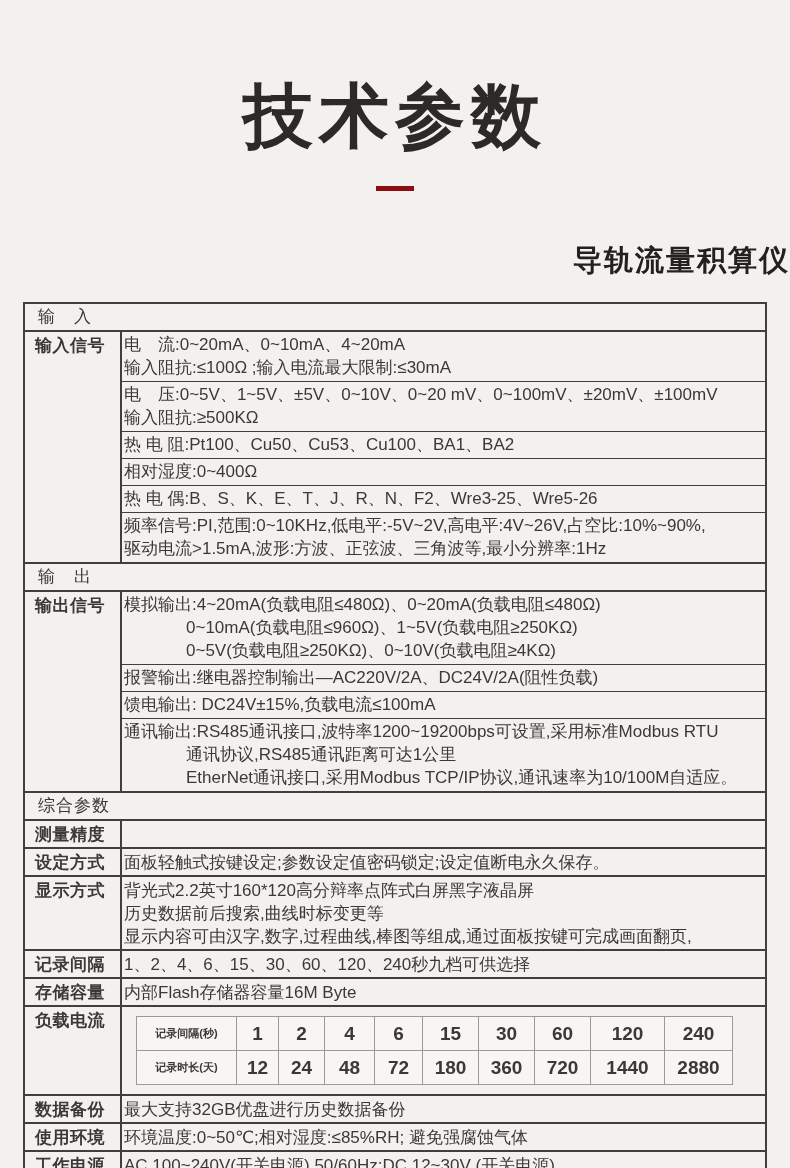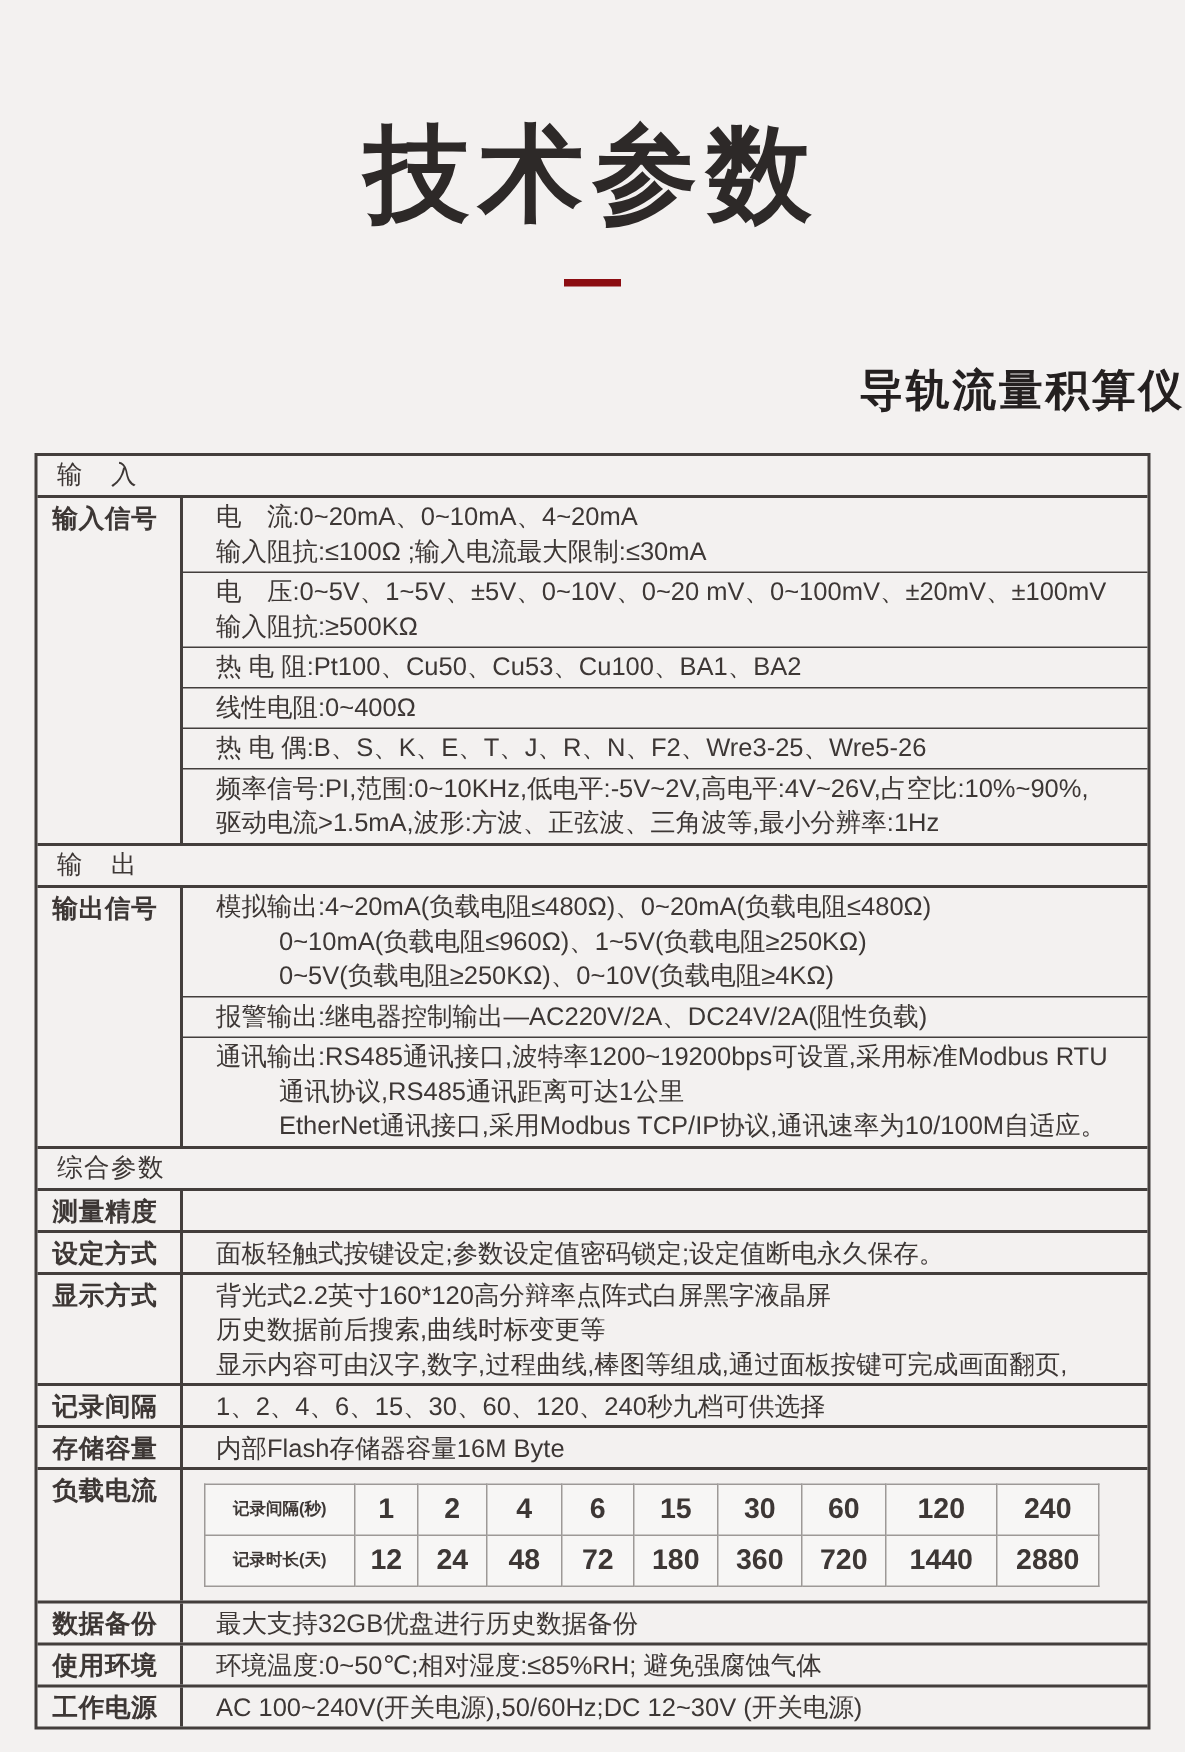--- a/index.html
+++ b/index.html
@@ -51,21 +51,21 @@
     box-sizing:border-box;
     border-right:2px solid #433e3c;
     padding:2px 0 1px 10px;
     font-weight:700;
     letter-spacing:0.5px;
   }
   .content{flex:1;min-width:0;}
   .sub-row{padding:1px 0 2px 0;}
   .sub-row + .sub-row{border-top:1.5px solid #433e3c;}
   .simple .content{padding:2px 0 1px 0;}
-  .line{padding-left:22px;white-space:nowrap;}
+  .line{padding-left:2px;white-space:nowrap;}
   .line.indent{padding-left:64px;}
   .storage-wrap{padding:9px 0 9px 14px;}
   table.storage{
     border-collapse:collapse;
     background:#f7f6f5;
     table-layout:fixed;
   }
   table.storage td{
     border:1px solid #9d9997;
     text-align:center;
@@ -97,21 +97,21 @@
           <div class="line">输入阻抗:≤100Ω ;输入电流最大限制:≤30mA</div>
         </div>
         <div class="sub-row">
           <div class="line">电　压:0~5V、1~5V、±5V、0~10V、0~20 mV、0~100mV、±20mV、±100mV</div>
           <div class="line">输入阻抗:≥500KΩ</div>
         </div>
         <div class="sub-row">
           <div class="line">热 电 阻:Pt100、Cu50、Cu53、Cu100、BA1、BA2</div>
         </div>
         <div class="sub-row">
-          <div class="line">线性电阻:0~400Ω</div>
+          <div class="line">相对湿度:0~400Ω</div>
         </div>
         <div class="sub-row">
           <div class="line">热 电 偶:B、S、K、E、T、J、R、N、F2、Wre3-25、Wre5-26</div>
         </div>
         <div class="sub-row">
           <div class="line">频率信号:PI,范围:0~10KHz,低电平:-5V~2V,高电平:4V~26V,占空比:10%~90%,</div>
           <div class="line">驱动电流&gt;1.5mA,波形:方波、正弦波、三角波等,最小分辨率:1Hz</div>
         </div>
       </div>
     </div>
@@ -121,20 +121,23 @@
     <div class="row">
       <div class="label-cell">输出信号</div>
       <div class="content">
         <div class="sub-row">
           <div class="line">模拟输出:4~20mA(负载电阻≤480Ω)、0~20mA(负载电阻≤480Ω)</div>
           <div class="line indent">0~10mA(负载电阻≤960Ω)、1~5V(负载电阻≥250KΩ)</div>
           <div class="line indent">0~5V(负载电阻≥250KΩ)、0~10V(负载电阻≥4KΩ)</div>
         </div>
         <div class="sub-row">
           <div class="line">报警输出:继电器控制输出—AC220V/2A、DC24V/2A(阻性负载)</div>
+        </div>
+        <div class="sub-row">
+          <div class="line">馈电输出: DC24V±15%,负载电流≤100mA</div>
         </div>
         <div class="sub-row">
           <div class="line">通讯输出:RS485通讯接口,波特率1200~19200bps可设置,采用标准Modbus RTU</div>
           <div class="line indent">通讯协议,RS485通讯距离可达1公里</div>
           <div class="line indent">EtherNet通讯接口,采用Modbus TCP/IP协议,通讯速率为10/100M自适应。</div>
         </div>
       </div>
     </div>
 
     <div class="sec-header">综合参数</div>

